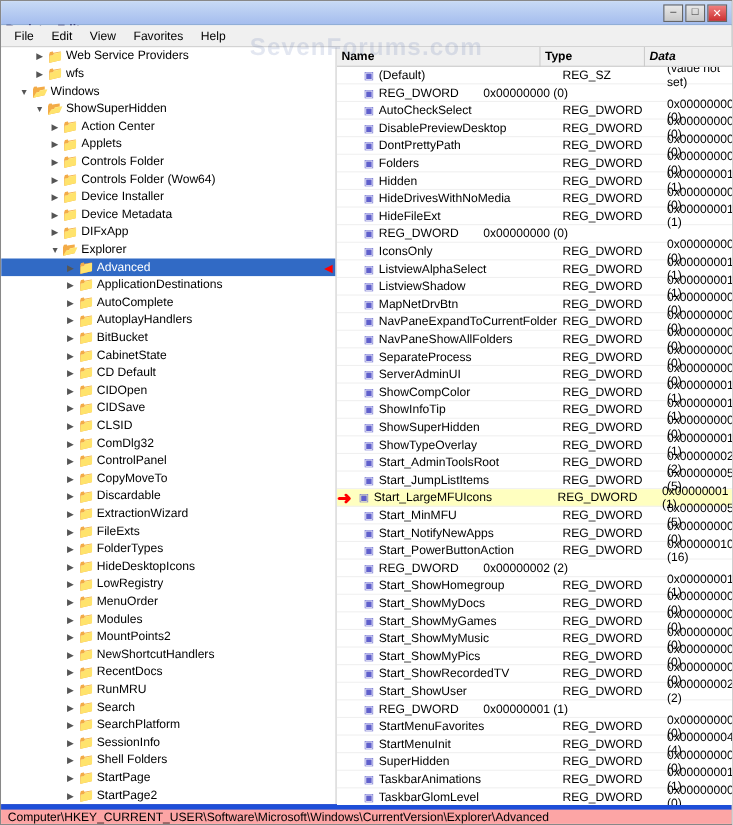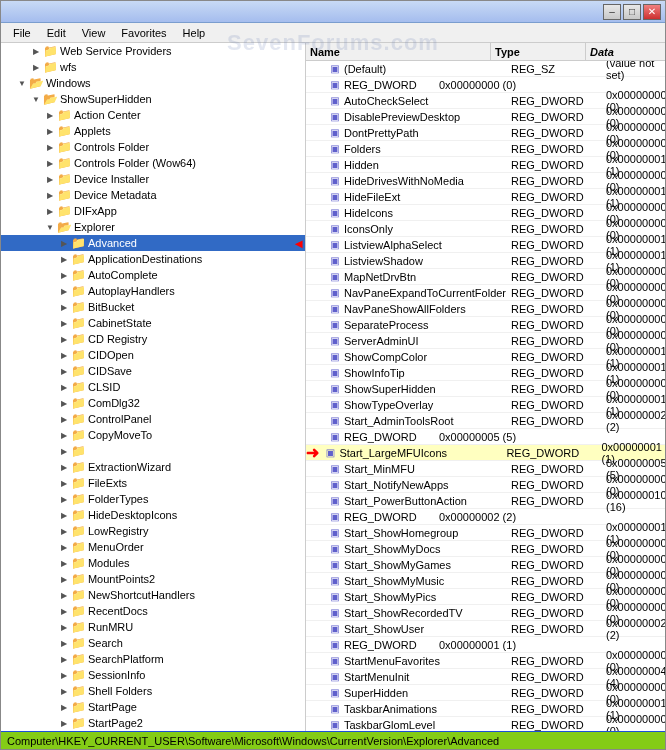--- a/index.html
+++ b/index.html
@@ -173,22 +173,22 @@
       font-size: 10px;
       flex-shrink: 0;
       color: #888;
     }
     .reg-row .reg-name { width: 167px; overflow: hidden; flex-shrink: 0; }
     .reg-row .reg-type { width: 95px; flex-shrink: 0; }
     .reg-row .reg-data { flex: 1; overflow: hidden; }
     
     .status-bar {
       height: 18px;
-      background: #84cc16;
-      border-top: 1px solid #1d4ed8;
+      background: #fca5a5;
+      border-top: 5px solid #1d4ed8;
       display: flex;
       align-items: center;
       padding: 0 6px;
       font-size: 11px;
       color: #000;
       flex-shrink: 0;
     }
     
     ::-webkit-scrollbar { width: 16px; height: 16px; }
     ::-webkit-scrollbar-track { background: #f0f0f0; }
@@ -347,21 +347,21 @@
     <span style="display:inline-block;width:56px;flex-shrink:0;"></span>
     <span class="expander" style="color:#555;font-size:8px;width:14px;display:inline-flex;align-items:center;justify-content:center;">▶</span>
     <span style="font-size:12px;margin-right:2px;color:#e8a000;">📁</span>
     <span class="label">CabinetState</span>
 
   </div>
           <div class="tree-item">
     <span style="display:inline-block;width:56px;flex-shrink:0;"></span>
     <span class="expander" style="color:#555;font-size:8px;width:14px;display:inline-flex;align-items:center;justify-content:center;">▶</span>
     <span style="font-size:12px;margin-right:2px;color:#e8a000;">📁</span>
-    <span class="label">CD Registry</span>
+    <span class="label">CD Default</span>
 
   </div>
           <div class="tree-item">
     <span style="display:inline-block;width:56px;flex-shrink:0;"></span>
     <span class="expander" style="color:#555;font-size:8px;width:14px;display:inline-flex;align-items:center;justify-content:center;">▶</span>
     <span style="font-size:12px;margin-right:2px;color:#e8a000;">📁</span>
     <span class="label">CIDOpen</span>
 
   </div>
           <div class="tree-item">
@@ -396,20 +396,21 @@
     <span style="display:inline-block;width:56px;flex-shrink:0;"></span>
     <span class="expander" style="color:#555;font-size:8px;width:14px;display:inline-flex;align-items:center;justify-content:center;">▶</span>
     <span style="font-size:12px;margin-right:2px;color:#e8a000;">📁</span>
     <span class="label">CopyMoveTo</span>
 
   </div>
           <div class="tree-item">
     <span style="display:inline-block;width:56px;flex-shrink:0;"></span>
     <span class="expander" style="color:#555;font-size:8px;width:14px;display:inline-flex;align-items:center;justify-content:center;">▶</span>
     <span style="font-size:12px;margin-right:2px;color:#e8a000;">📁</span>
+    <span class="label">Discardable</span>
 
   </div>
           <div class="tree-item">
     <span style="display:inline-block;width:56px;flex-shrink:0;"></span>
     <span class="expander" style="color:#555;font-size:8px;width:14px;display:inline-flex;align-items:center;justify-content:center;">▶</span>
     <span style="font-size:12px;margin-right:2px;color:#e8a000;">📁</span>
     <span class="label">ExtractionWizard</span>
 
   </div>
           <div class="tree-item">
@@ -595,21 +596,20 @@
           <div class="reg-row">
     <span style="width:20px;display:inline-block;"></span>
     <span class="reg-icon" style="color:#6060cc;font-size:10px;">▣</span>
     <span class="reg-name">HideFileExt</span>
     <span class="reg-type">REG_DWORD</span>
     <span class="reg-data">0x00000001 (1)</span>
   </div>
           <div class="reg-row">
     <span style="width:20px;display:inline-block;"></span>
     <span class="reg-icon" style="color:#6060cc;font-size:10px;">▣</span>
-    <span class="reg-name">HideIcons</span>
     <span class="reg-type">REG_DWORD</span>
     <span class="reg-data">0x00000000 (0)</span>
   </div>
           <div class="reg-row">
     <span style="width:20px;display:inline-block;"></span>
     <span class="reg-icon" style="color:#6060cc;font-size:10px;">▣</span>
     <span class="reg-name">IconsOnly</span>
     <span class="reg-type">REG_DWORD</span>
     <span class="reg-data">0x00000000 (0)</span>
   </div>
@@ -693,20 +693,21 @@
           <div class="reg-row">
     <span style="width:20px;display:inline-block;"></span>
     <span class="reg-icon" style="color:#6060cc;font-size:10px;">▣</span>
     <span class="reg-name">Start_AdminToolsRoot</span>
     <span class="reg-type">REG_DWORD</span>
     <span class="reg-data">0x00000002 (2)</span>
   </div>
           <div class="reg-row">
     <span style="width:20px;display:inline-block;"></span>
     <span class="reg-icon" style="color:#6060cc;font-size:10px;">▣</span>
+    <span class="reg-name">Start_JumpListItems</span>
     <span class="reg-type">REG_DWORD</span>
     <span class="reg-data">0x00000005 (5)</span>
   </div>
           <div class="reg-row highlighted">
     <span style="color:red;font-weight:bold;font-size:16px;margin-right:2px;">➜</span>
     <span class="reg-icon" style="color:#6060cc;font-size:10px;">▣</span>
     <span class="reg-name">Start_LargeMFUIcons</span>
     <span class="reg-type">REG_DWORD</span>
     <span class="reg-data">0x00000001 (1)</span>
   </div>

